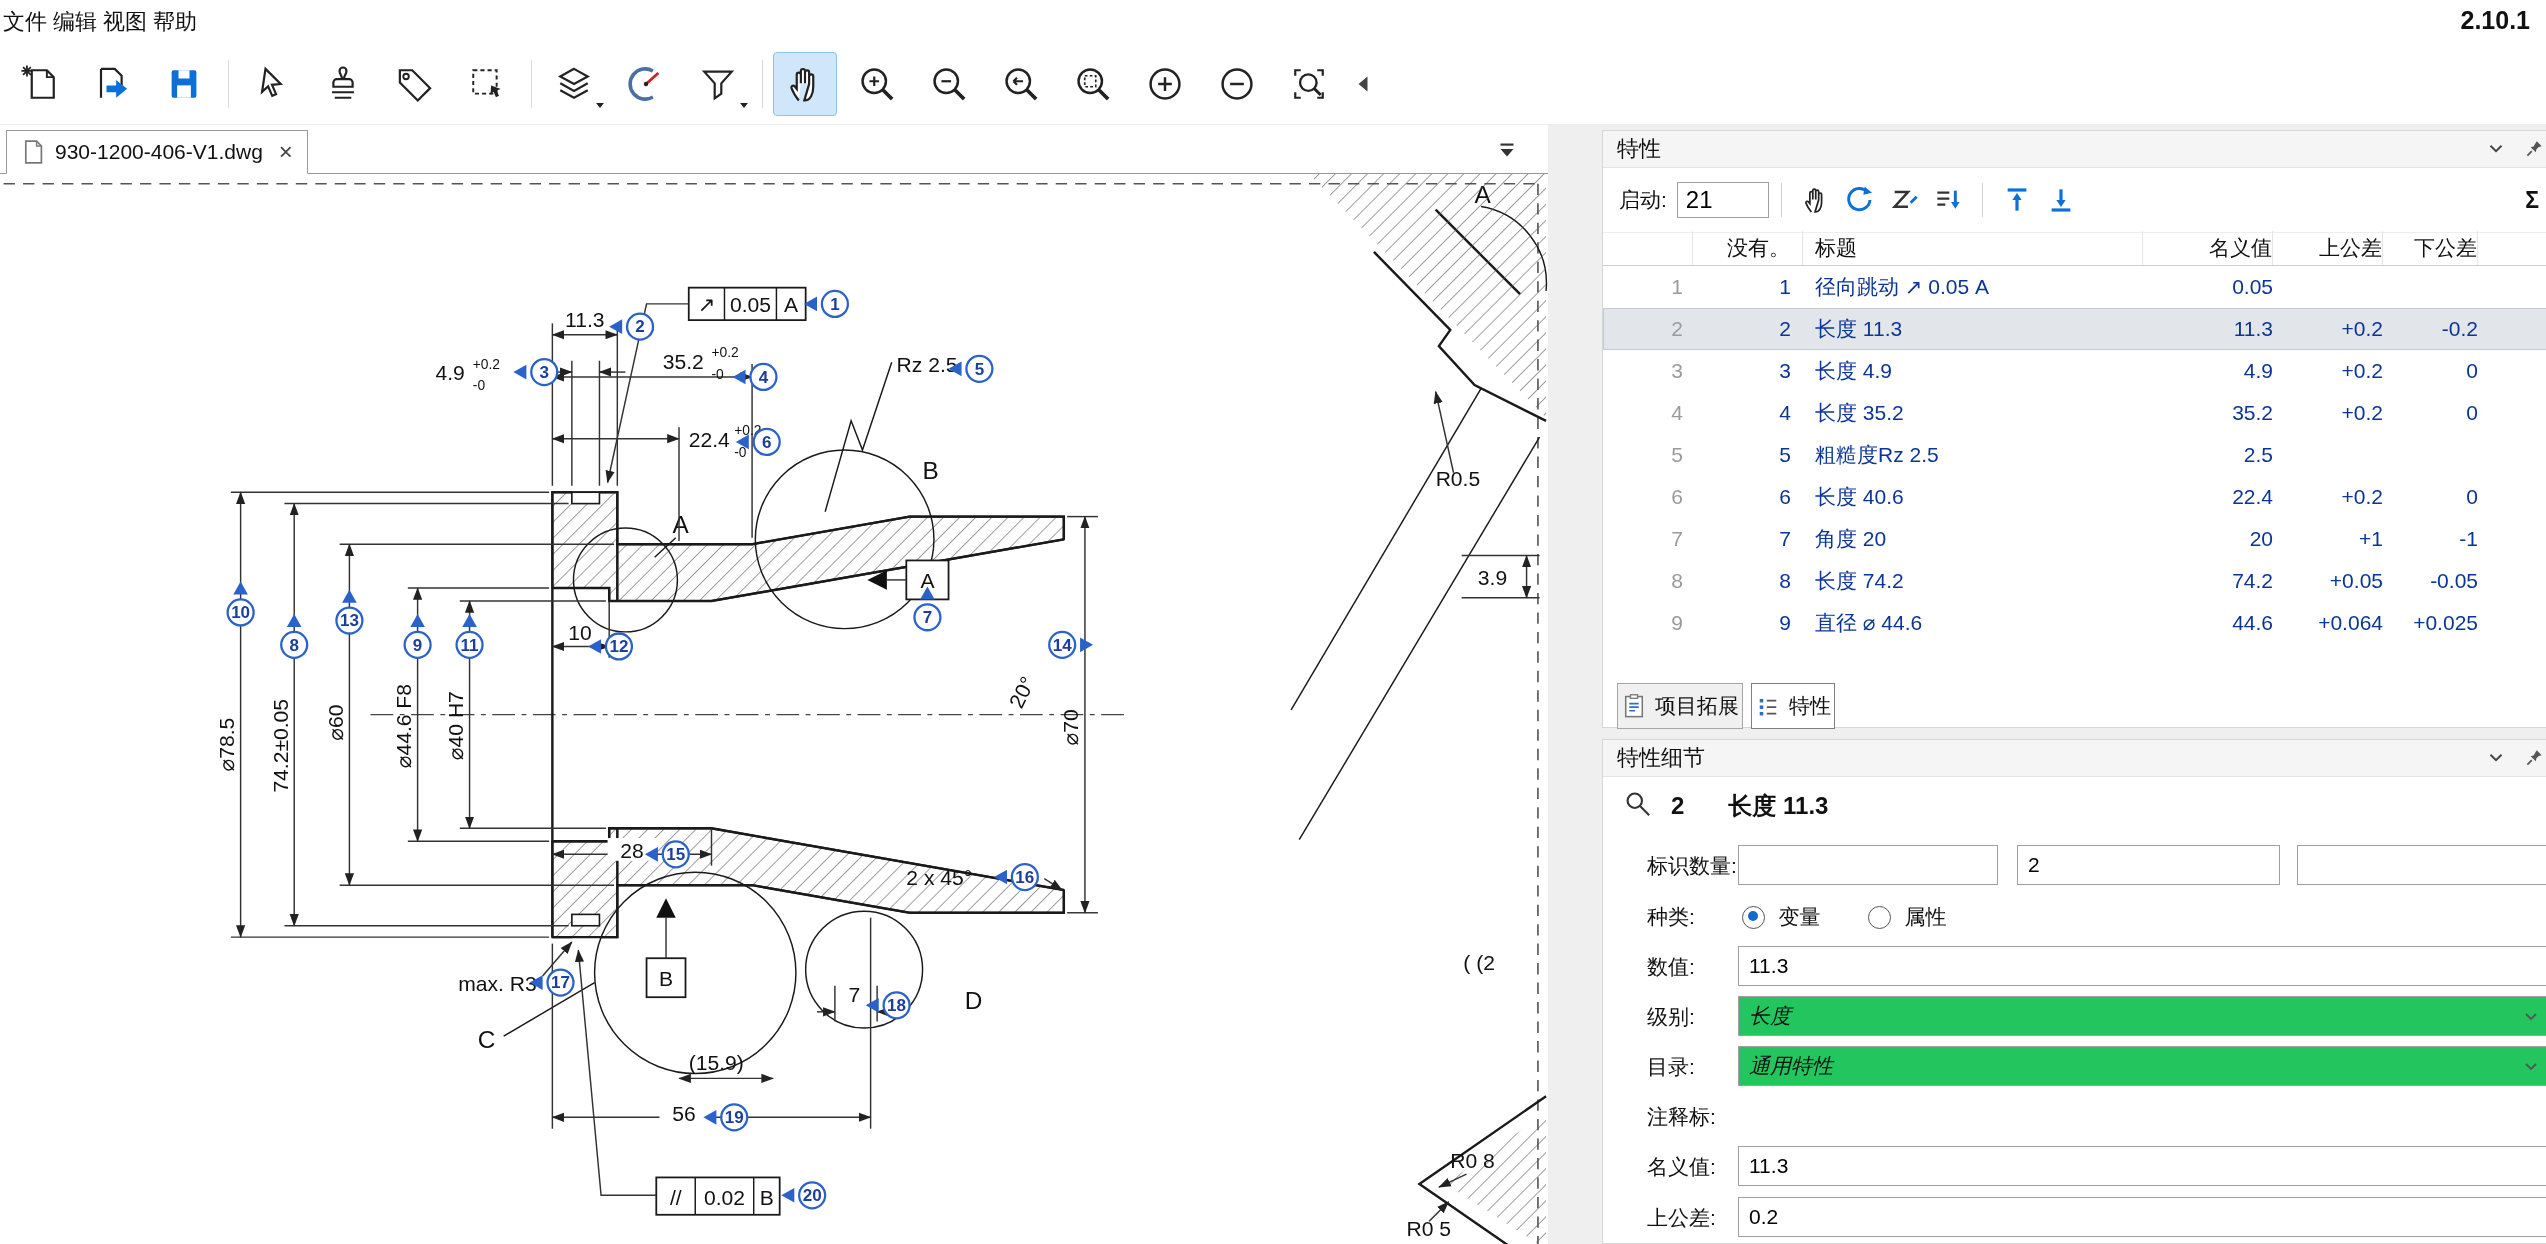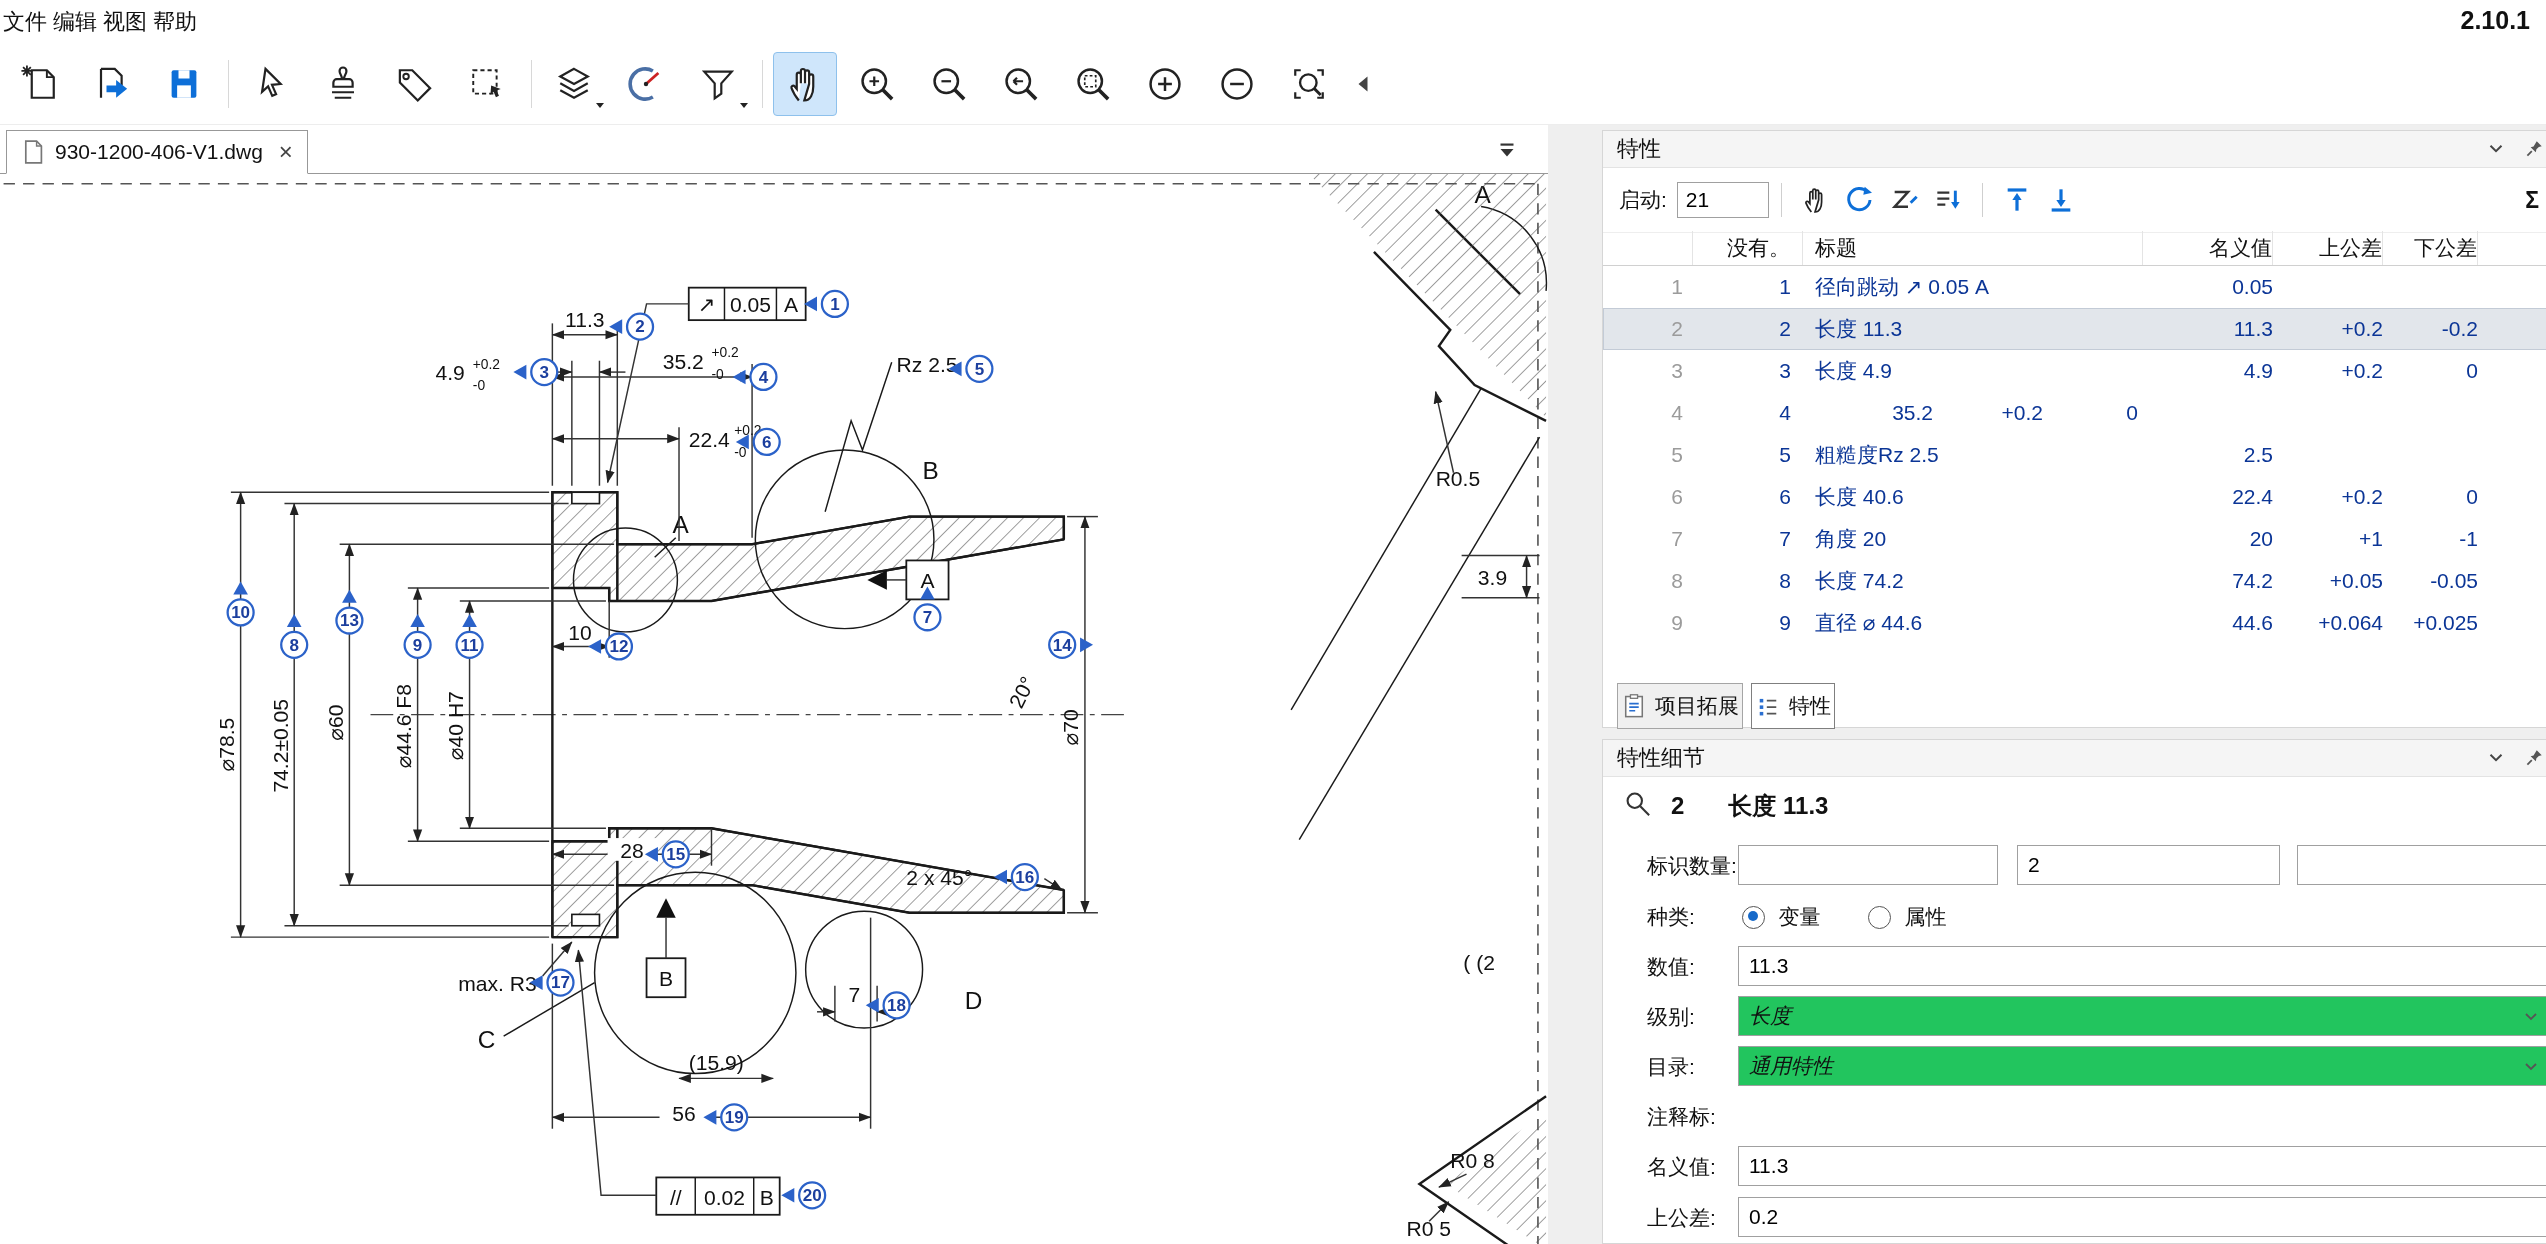--- a/index.html
+++ b/index.html
@@ -40,21 +40,21 @@
   .rightcol{position:absolute;left:1548px;top:125px;width:998px;height:1119px;background:#efefef;}
   .panel{position:absolute;left:6px;width:992px;background:#fff;border:1px solid #d6d6d6;box-sizing:border-box;margin-left:48px;}
   .p1{top:5px;height:598px;}
   .p2{top:614px;height:505px;}
   .phead{position:relative;height:36px;background:#f5f5f5;border-bottom:1px solid #e3e3e3;display:flex;align-items:center;}
   .phead .ptitle{font-size:22px;margin-left:14px;}
   .phead .hicons{position:absolute;right:10px;top:7px;display:flex;gap:16px;}
   
   .ptools{position:relative;height:64px;display:flex;align-items:center;border-bottom:1px solid #eee;}
   .ptools .lbl{font-size:21px;margin-left:16px;}
-  .ptools input{width:74px;height:34px;margin-left:10px;border:1px solid #a0a0a0;font-size:21px;padding:0 8px;
+  .ptools input{width:74px;height:34px;margin-left:10px;border:1px solid #a0a0a0;font-size:24px;padding:0 8px;
                 font-family:"Liberation Sans","DejaVu Sans",sans-serif;}
   .psep{width:1px;height:34px;background:#cfcfcf;margin:0 12px;}
   .pibtn{width:44px;height:44px;display:flex;align-items:center;justify-content:center;}
   .sum{position:absolute;right:22px;font-size:23px;font-weight:bold;}
   
   .ptable{position:absolute;left:0;top:100px;width:948px;}
   .thead{display:flex;height:34px;line-height:34px;font-size:21px;border-bottom:1px solid #d0d0d0;}
   .thead span{border-right:1px solid #e4e4e4;box-sizing:border-box;}
   .trow{display:flex;height:42px;line-height:42px;font-size:21px;color:#0b3596;}
   .trow.sel{background:#e2e6eb;outline:1px solid #c3cbd6;outline-offset:-1px;}
@@ -626,20 +626,21 @@
           <span class="ci">3</span>
             <span class="cn">3</span>
             <span class="ct">长度 4.9</span>
             <span class="cv">4.9</span>
             <span class="cu">+0.2</span>
             <span class="c-lo">0</span>
         </div>
         <div class="trow">
           <span class="ci">4</span>
             <span class="cn">4</span>
+            <span class="ct">长度 35.2</span>
             <span class="cv">35.2</span>
             <span class="cu">+0.2</span>
             <span class="c-lo">0</span>
         </div>
         <div class="trow">
           <span class="ci">5</span>
             <span class="cn">5</span>
             <span class="ct">粗糙度Rz 2.5</span>
             <span class="cv">2.5</span>
             <span class="cu"></span>

